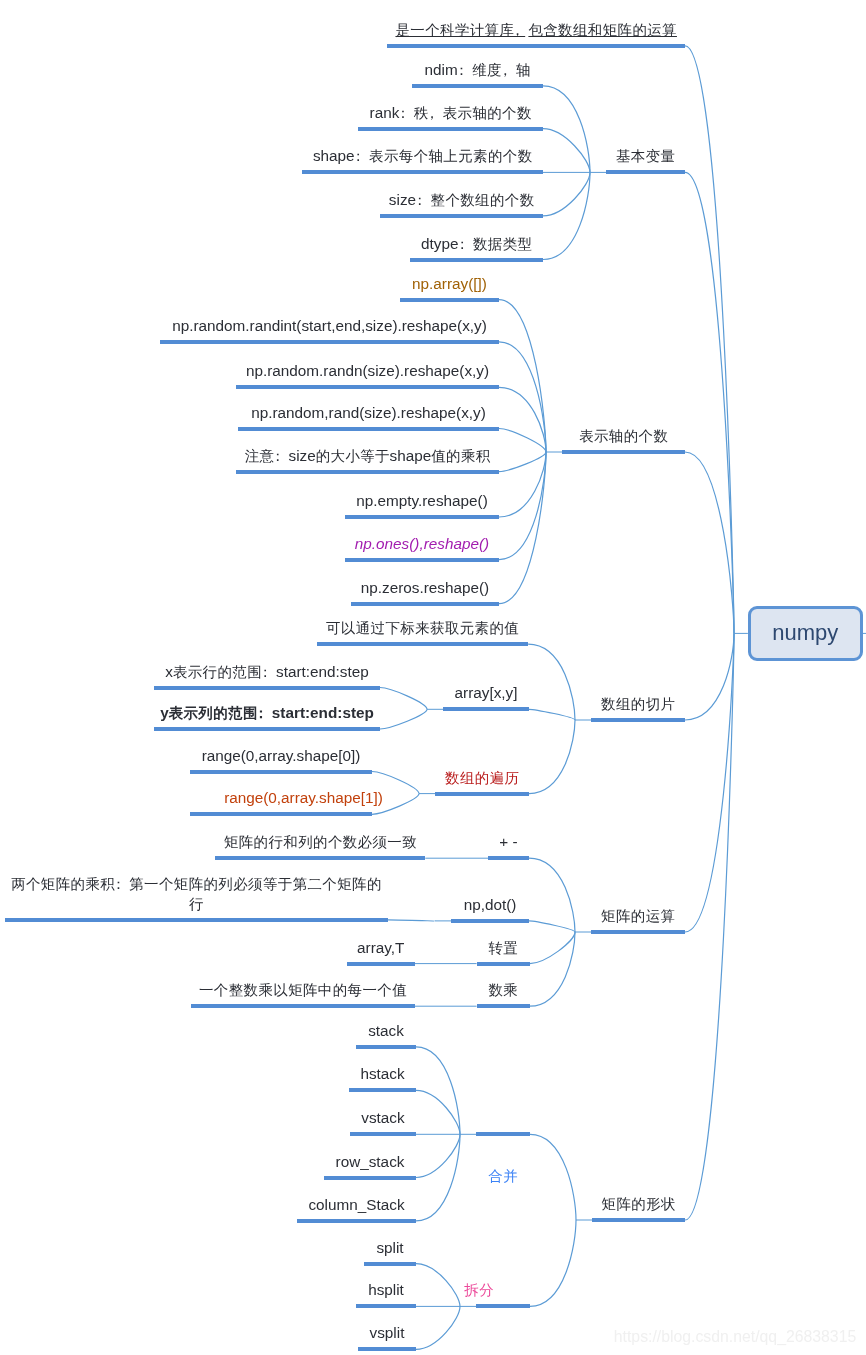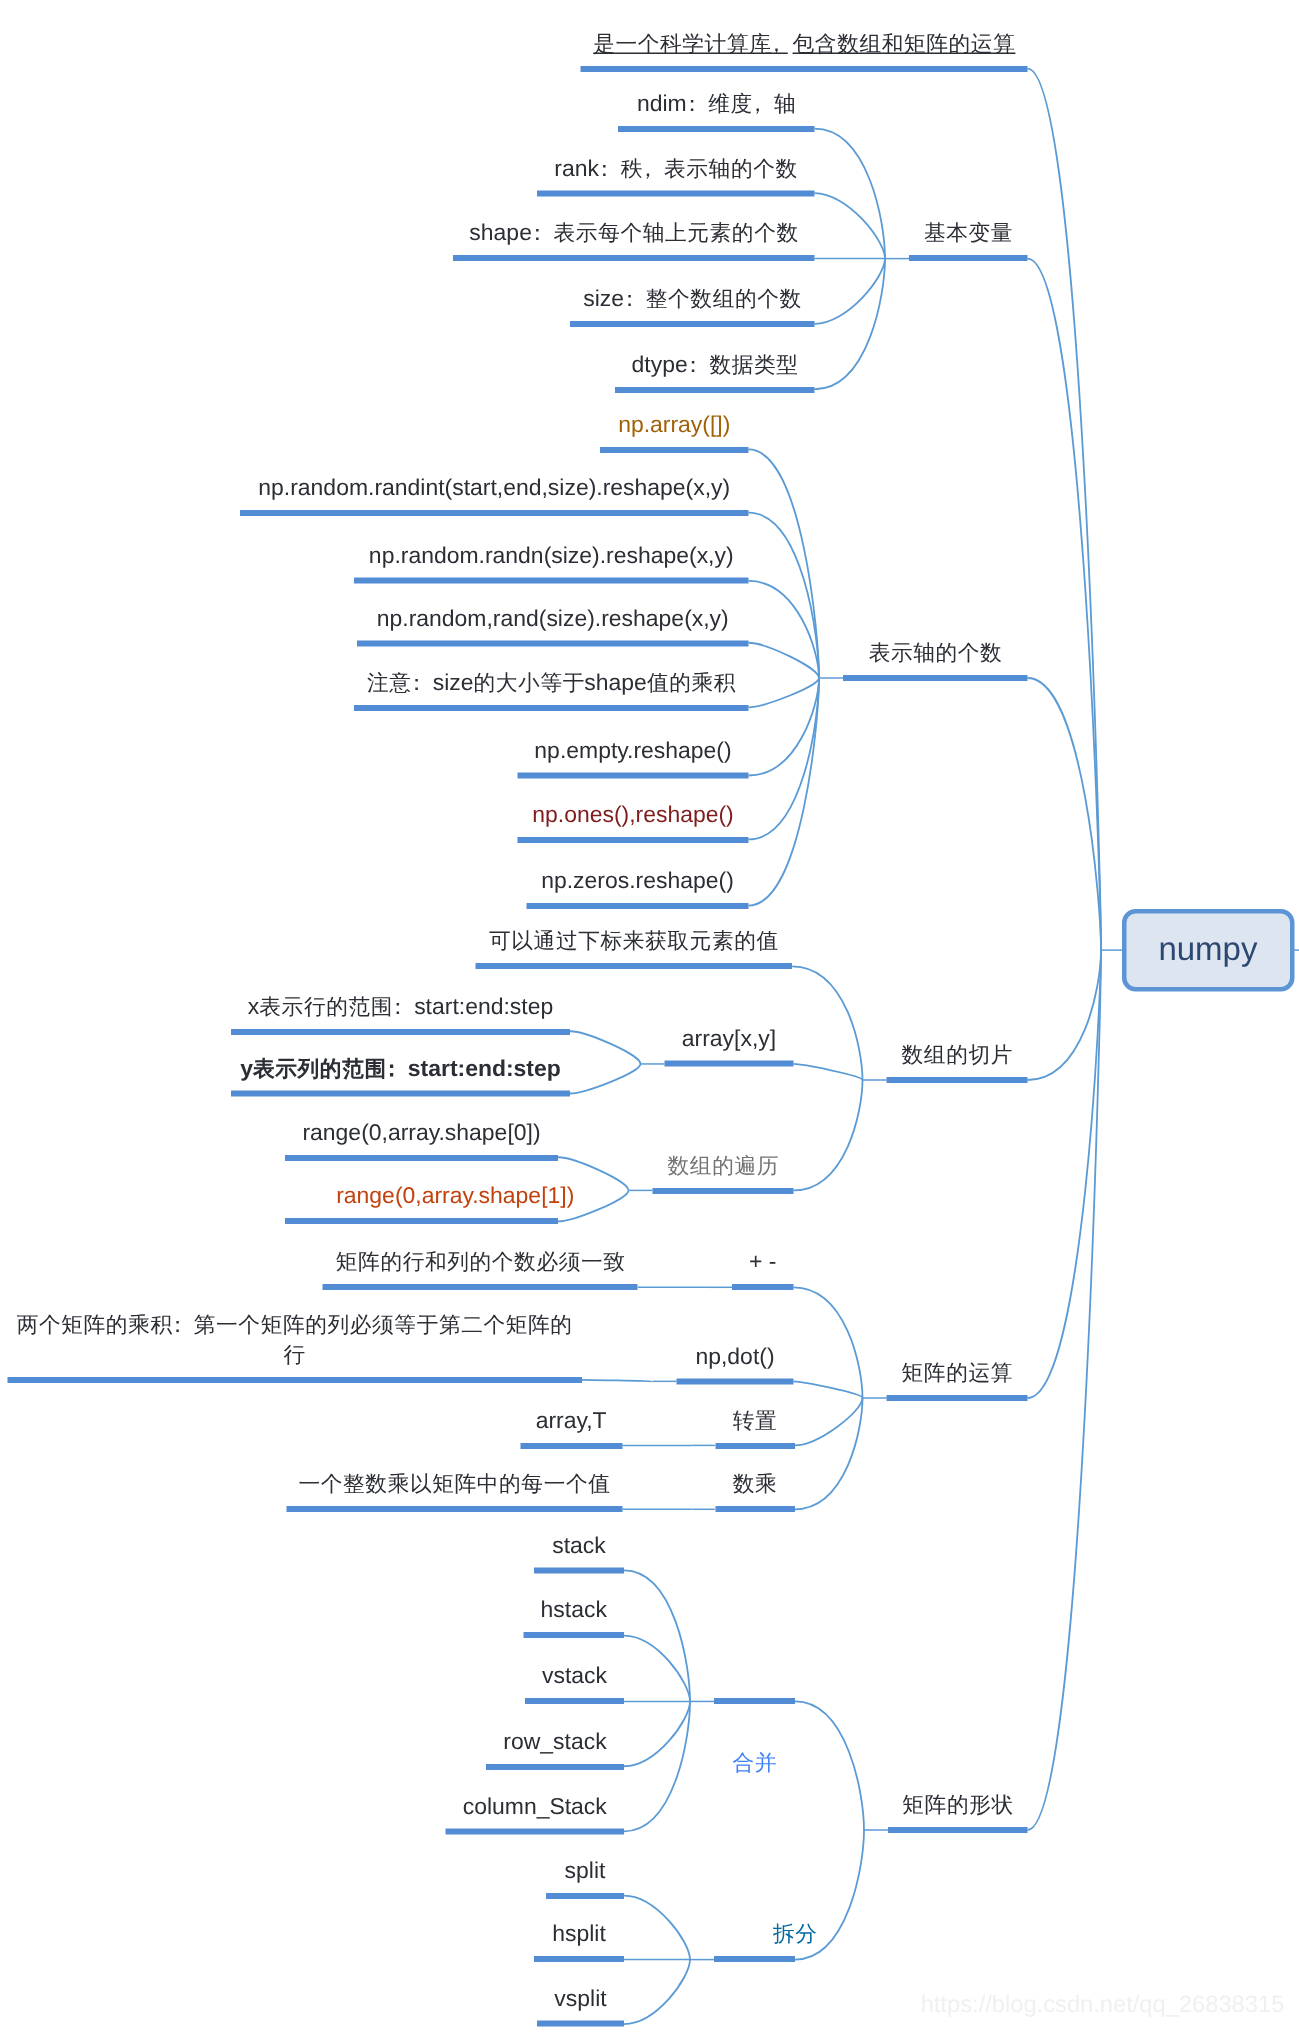--- a/index.html
+++ b/index.html
@@ -136,21 +136,21 @@
       <div class="nd">
         <div class="bar" style="left: 236px; height: 4px; top: 469.6px; width: 263px; background: rgb(82, 140, 212);"></div>
         <div class="lbl" style="left: 367.5px; top: 445.6px; color: rgb(43, 46, 53);"><span class="cjk">注意</span><span class="punc">：</span><span>size</span><span class="cjk">的大小等于</span><span>shape</span><span class="cjk">值的乘积</span></div>
       </div>
       <div class="nd">
         <div class="bar" style="left: 345px; height: 4px; top: 515px; width: 154px; background: rgb(82, 140, 212);"></div>
         <div class="lbl" style="left: 422px; top: 491px; color: rgb(43, 46, 53);"><span>np.empty.reshape()</span></div>
       </div>
       <div class="nd">
         <div class="bar" style="left: 345px; height: 4px; top: 557.6px; width: 154px; background: rgb(82, 140, 212);"></div>
-        <div class="lbl" style="left: 422px; top: 533.6px; color: #7f1d1d;"><span>np.ones(),reshape()</span></div>
+        <div class="lbl" style="left: 422px; top: 533.6px; color: #a21caf; font-style: italic;"><span>np.ones(),reshape()</span></div>
       </div>
       <div class="nd">
         <div class="bar" style="left: 351px; height: 4px; top: 601.7px; width: 148px; background: rgb(82, 140, 212);"></div>
         <div class="lbl" style="left: 425px; top: 577.7px; color: rgb(43, 46, 53);"><span>np.zeros.reshape()</span></div>
       </div>
       <div class="nd">
         <div class="bar" style="left: 591px; height: 4px; top: 718px; width: 94px; background: rgb(82, 140, 212);"></div>
         <div class="lbl" style="left: 638px; top: 694px; color: rgb(43, 46, 53);"><span class="cjk">数组的切片</span></div>
       </div>
       <div class="nd">
@@ -164,21 +164,21 @@
       <div class="nd">
         <div class="bar" style="left: 154px; height: 4px; top: 685.5px; width: 226px; background: rgb(82, 140, 212);"></div>
         <div class="lbl" style="left: 267px; top: 661.5px; color: rgb(43, 46, 53);"><span>x</span><span class="cjk">表示行的范围</span><span class="punc">：</span><span>start:end:step</span></div>
       </div>
       <div class="nd">
         <div class="bar" style="left: 154px; height: 4px; top: 727px; width: 226px; background: rgb(82, 140, 212);"></div>
         <div class="lbl" style="left: 267px; top: 703px; color: rgb(43, 46, 53); font-weight: bold;"><span>y</span><span class="cjk">表示列的范围</span><span class="punc">：</span><span>start:end:step</span></div>
       </div>
       <div class="nd">
         <div class="bar" style="left: 435px; height: 4px; top: 791.6px; width: 94px; background: rgb(82, 140, 212);"></div>
-        <div class="lbl" style="left: 482px; top: 767.6px; color: #737373;"><span class="cjk">数组的遍历</span></div>
+        <div class="lbl" style="left: 482px; top: 767.6px; color: #b91c1c;"><span class="cjk">数组的遍历</span></div>
       </div>
       <div class="nd">
         <div class="bar" style="left: 190px; height: 4px; top: 769.5px; width: 182px; background: rgb(82, 140, 212);"></div>
         <div class="lbl" style="left: 281px; top: 745.5px; color: rgb(43, 46, 53);"><span>range(0,array.shape[0])</span></div>
       </div>
       <div class="nd">
         <div class="bar" style="left: 190px; height: 4px; top: 812.3px; width: 182px; background: rgb(82, 140, 212);"></div>
         <div class="lbl" style="left: 281px; top: 788.3px; color: #c2410c; padding-left: 45px;"><span>range(0,array.shape[1])</span></div>
       </div>
       <div class="nd">
@@ -240,21 +240,21 @@
       <div class="nd">
         <div class="bar" style="left: 324px; height: 4px; top: 1175.5px; width: 92px; background: rgb(82, 140, 212);"></div>
         <div class="lbl" style="left: 370px; top: 1151.5px; color: rgb(43, 46, 53);"><span>row_stack</span></div>
       </div>
       <div class="nd">
         <div class="bar" style="left: 297px; height: 4px; top: 1218.9px; width: 119px; background: rgb(82, 140, 212);"></div>
         <div class="lbl" style="left: 356.5px; top: 1194.9px; color: rgb(43, 46, 53);"><span>column_Stack</span></div>
       </div>
       <div class="nd">
         <div class="bar" style="left: 476px; height: 4px; top: 1304.4px; width: 54px; background: rgb(82, 140, 212);"></div>
-        <div class="lbl" style="left: 530px; top: 1280.4px; color: #0369a1;"><span class="cjk">拆分</span></div>
+        <div class="lbl" style="left: 479px; top: 1280.4px; color: #ec4899;"><span class="cjk">拆分</span></div>
       </div>
       <div class="nd">
         <div class="bar" style="left: 364px; height: 4px; top: 1261.7px; width: 52px; background: rgb(82, 140, 212);"></div>
         <div class="lbl" style="left: 390px; top: 1237.7px; color: rgb(43, 46, 53);"><span>split</span></div>
       </div>
       <div class="nd">
         <div class="bar" style="left: 356px; height: 4px; top: 1304.4px; width: 60px; background: rgb(82, 140, 212);"></div>
         <div class="lbl" style="left: 386px; top: 1280.4px; color: rgb(43, 46, 53);"><span>hsplit</span></div>
       </div>
       <div class="nd">

